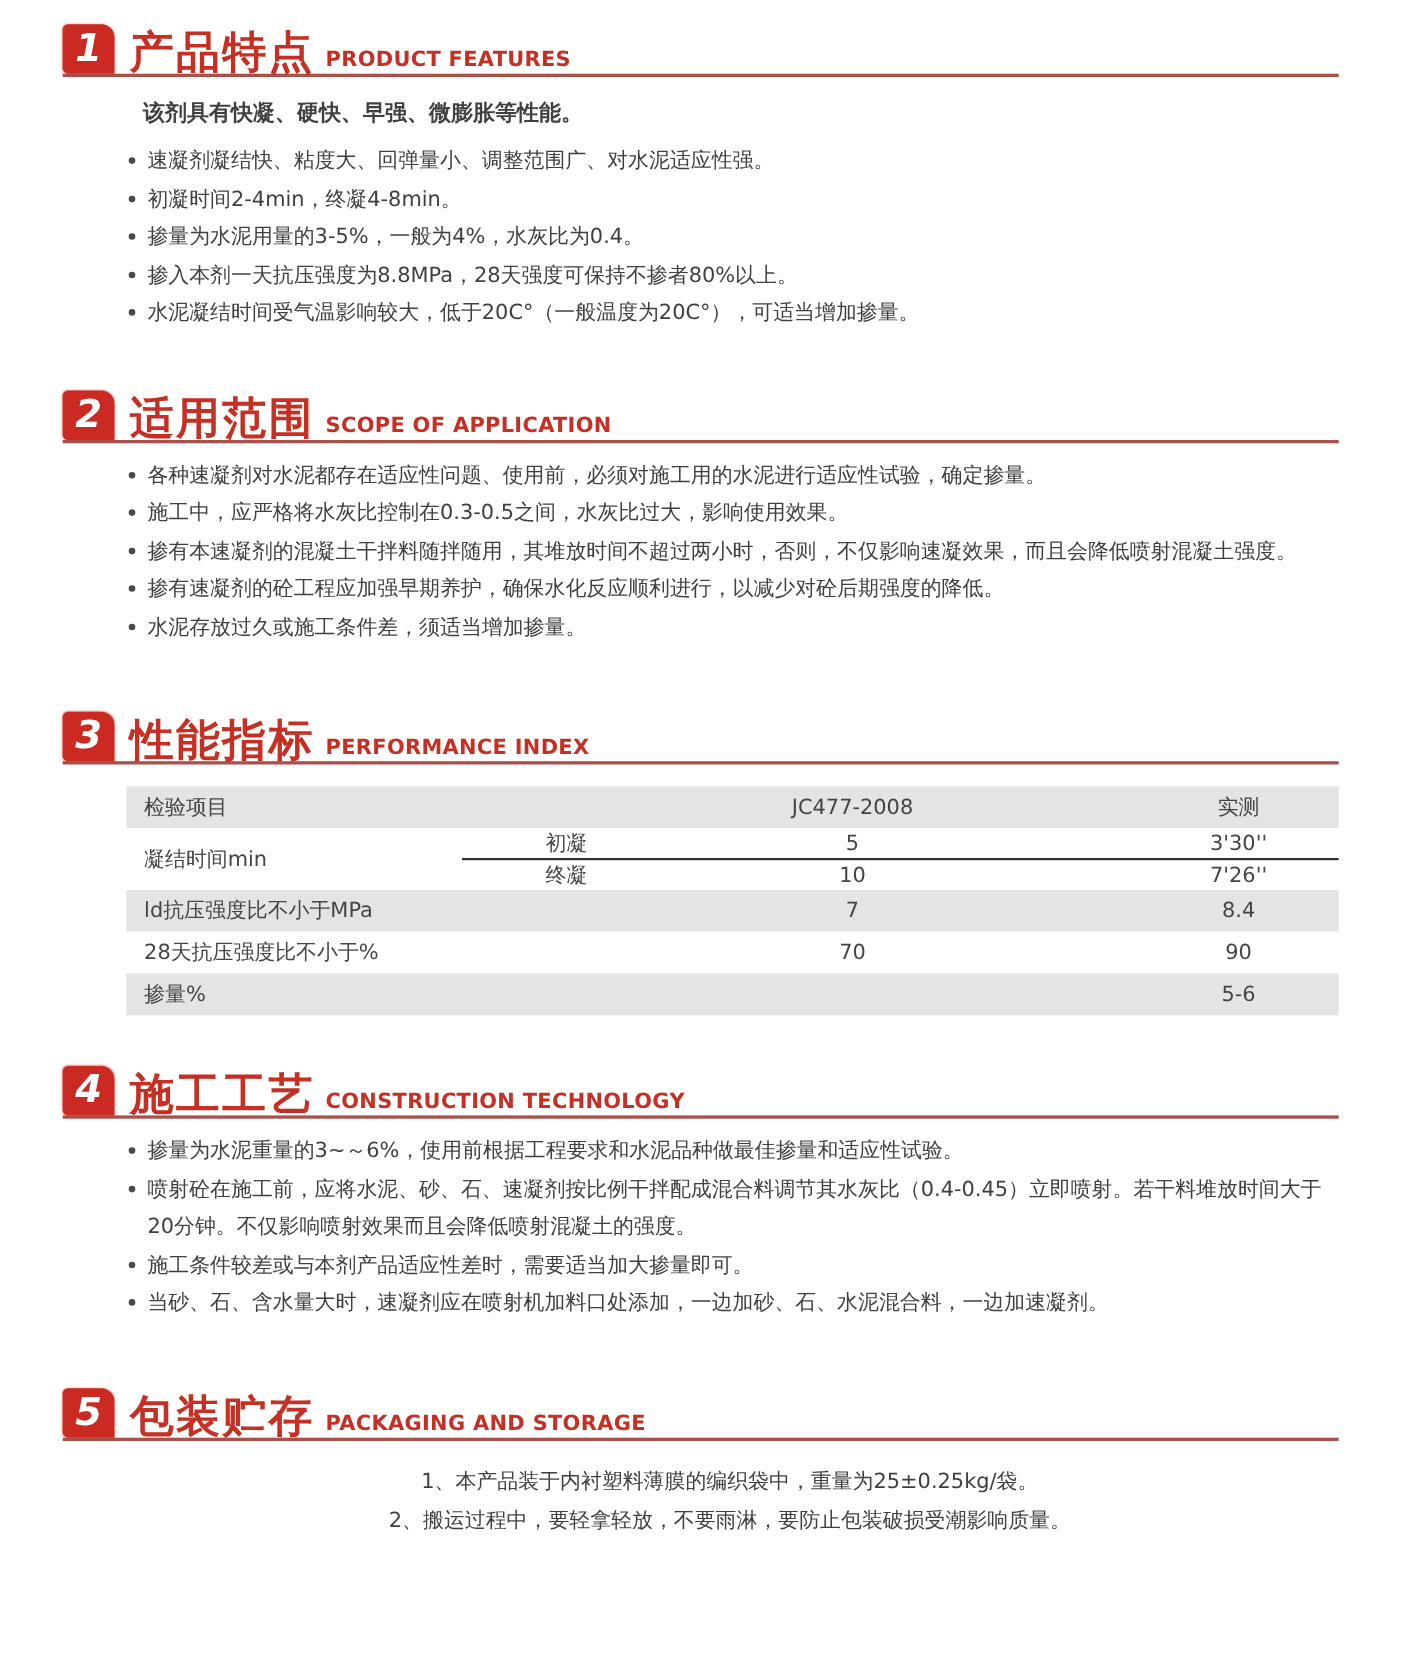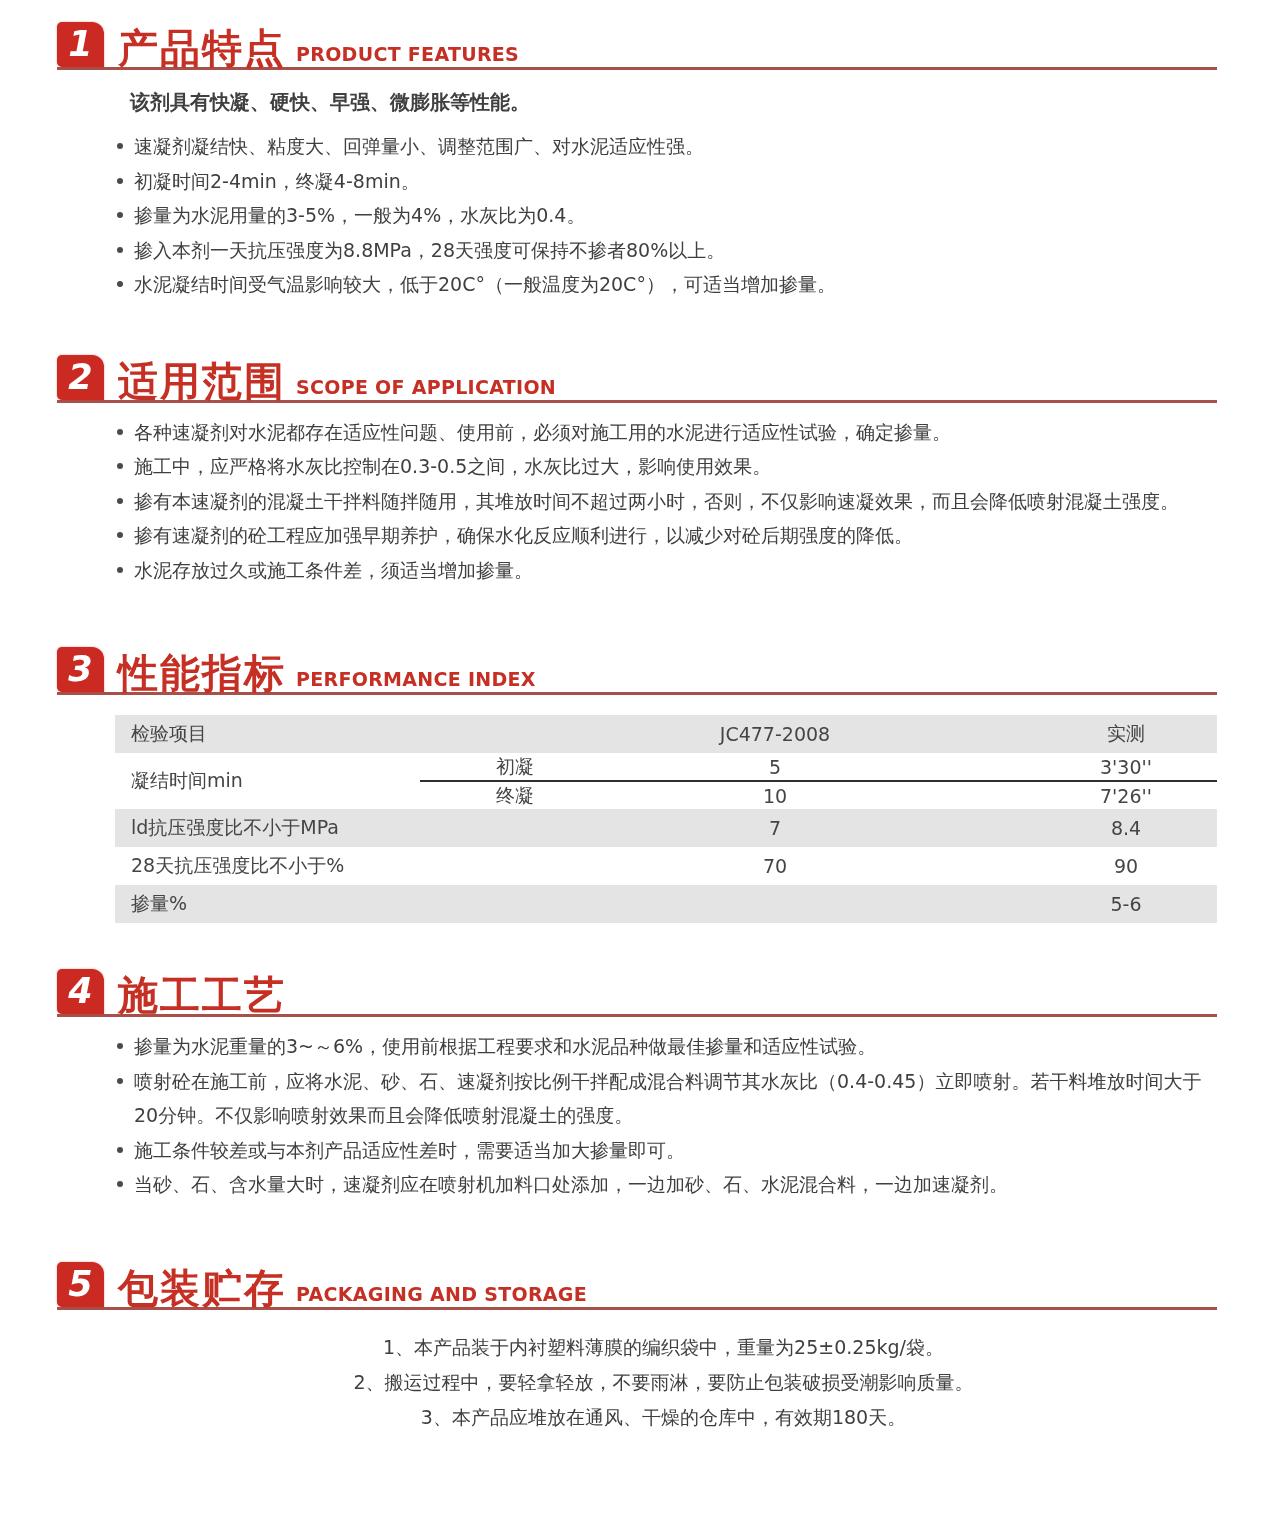--- a/index.html
+++ b/index.html
@@ -140,35 +140,35 @@
           <td class="cell-m">5-6</td>
         </tr>
       </tbody>
     </table>
   </section>
 
   <section id="sec4">
     <div class="sec-header">
       <div class="badge"><span>4</span></div>
       <h2 class="title-cn">施工工艺</h2>
+      <span class="title-en">CONSTRUCTION TECHNOLOGY</span>
     </div>
     <ul class="bullets">
         <li class="bullet-item">掺量为水泥重量的3~～6%，使用前根据工程要求和水泥品种做最佳掺量和适应性试验。</li>
         <li class="bullet-item">喷射砼在施工前，应将水泥、砂、石、速凝剂按比例干拌配成混合料调节其水灰比（0.4-0.45）立即喷射。若干料堆放时间大于20分钟。不仅影响喷射效果而且会降低喷射混凝土的强度。</li>
         <li class="bullet-item">施工条件较差或与本剂产品适应性差时，需要适当加大掺量即可。</li>
         <li class="bullet-item">当砂、石、含水量大时，速凝剂应在喷射机加料口处添加，一边加砂、石、水泥混合料，一边加速凝剂。</li>
       </ul>
   </section>
 
   <section id="sec5">
     <div class="sec-header">
       <div class="badge"><span>5</span></div>
       <h2 class="title-cn">包装贮存</h2>
       <span class="title-en">PACKAGING AND STORAGE</span>
     </div>
     <div class="numbered">
         <div class="numbered-item">1、本产品装于内衬塑料薄膜的编织袋中，重量为25±0.25kg/袋。</div>
         <div class="numbered-item">2、搬运过程中，要轻拿轻放，不要雨淋，要防止包装破损受潮影响质量。</div>
-        <div class="numbered-item">3、本产品应堆放在通风、干燥的仓库中，有效期180天。</div>
       </div>
   </section>
 
 </div>
 
 </body></html>

